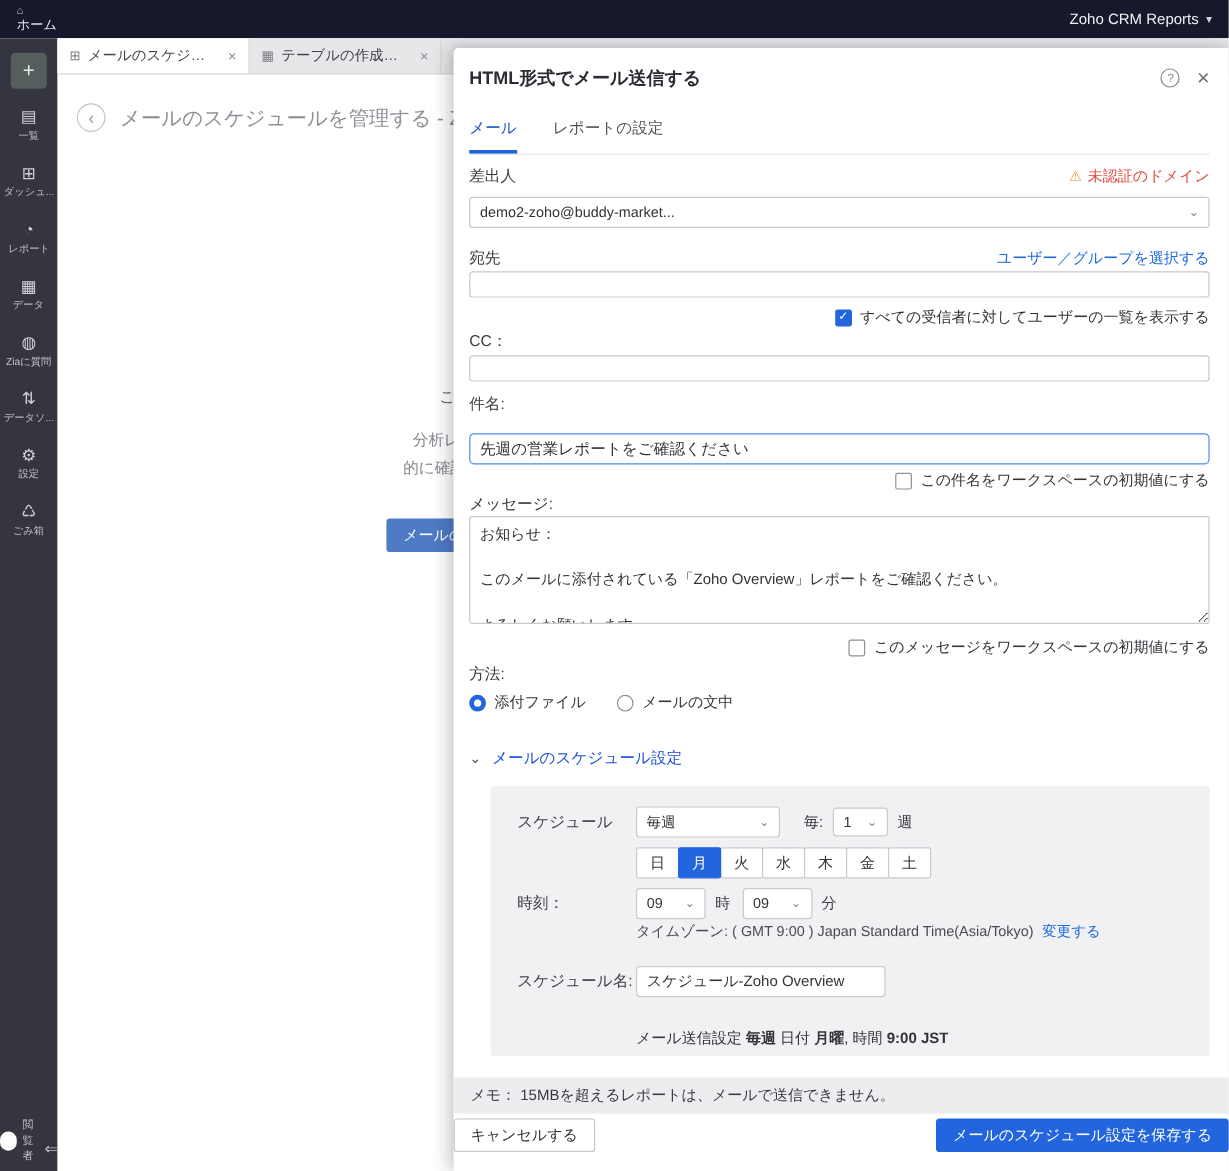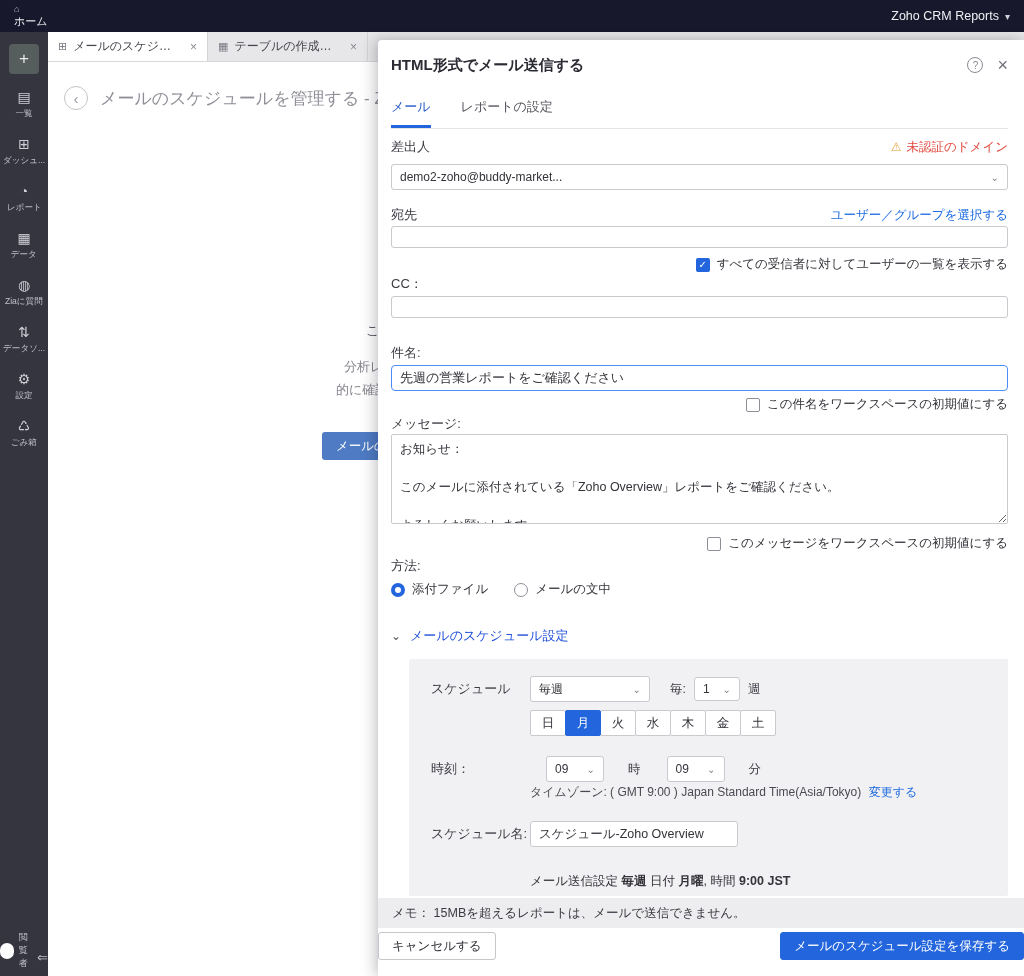--- a/index.html
+++ b/index.html
@@ -80,22 +80,22 @@
   .text-input{width:100%; height:22px; border:1px solid #c9c9ce; border-radius:3px; padding:0 8px;
     font-size:12.5px; color:#33333a; font-family:inherit; outline:none; background:#fff;}
   .to-input{margin-top:2px;}
   .chk-row{display:flex; justify-content:flex-end; align-items:center; gap:7px; margin-top:8px;}
   .chk{width:14px; height:14px; border-radius:2px; flex:0 0 auto; cursor:pointer;}
   .chk.checked{background:var(--accent); color:#fff; font-size:10px; display:flex; align-items:center; justify-content:center;}
   .chk.unchecked{background:#fff; border:1.3px solid #8f8f98;}
   .chk-label{font-size:12.5px; color:#33333a;}
   .cc-label{margin-top:2px;}
   .cc-input{margin-top:3px;}
-  .subject-label{margin-top:26px;}
-  .subject-input{margin-top:3px; height:26px; border:1.6px solid #4b8df8; border-radius:4px; font-size:13px;}
+  .subject-label{margin-top:10px;}
+  .subject-input{margin-top:15px; height:26px; border:1.6px solid #4b8df8; border-radius:4px; font-size:13px;}
   .chk-row.tight{margin-top:5px;}
   .msg-label{margin-top:2px;}
   .msg-area{margin-top:1px; width:100%; height:90px; border:1px solid #c9c9ce; border-radius:2px;
     padding:5px 8px; font-size:12.5px; line-height:19px; color:#33333a; font-family:inherit;
     resize:vertical; overflow:hidden; outline:none;}
   .method-label{margin-top:5px;}
   .radio-row{display:flex; align-items:center; gap:26px; margin-top:6px;}
   .radio-opt{display:flex; align-items:center; gap:7px; cursor:pointer;}
   .radio{width:14px; height:14px; border-radius:50%; flex:0 0 auto;}
   .radio.sel{border:4.5px solid var(--accent); background:#fff;}
@@ -111,21 +111,21 @@
   .sp-indent{margin-left:99px;}
   .freq-select{width:120px;}
   .every-label{margin-left:20px; font-size:12.5px; color:#3c3c44;}
   .mini-select{width:46px; height:24px; margin-left:8px;}
   .unit{margin-left:8px; font-size:12.5px; color:#3c3c44;}
   .days-row{margin-top:8px; display:flex;}
   .day-btn{width:36px; height:26px; background:#fff; border:1px solid #c9c9ce; margin-left:-1px;
     font-size:12.5px; color:#33333a; cursor:pointer; font-family:inherit; border-radius:2px; position:relative;}
   .day-btn:first-child{margin-left:0;}
   .day-btn.active{background:var(--accent); border-color:var(--accent); color:#fff; z-index:1;}
-  .time-row{margin-top:20px;gap:16px;}
+  .time-row{margin-top:8px;}
   .time-select{width:58px; height:26px;}
   .tz-row{margin-top:2px; font-size:12px; color:#4a4a52;}
   .tz-link{margin-left:4px; font-size:12px;}
   .name-row{margin-top:20px;}
   .name-input{width:208px; height:26px;}
   .summary-row{margin-top:26px; font-size:12.5px; color:#33333a;}
   .adv-toggle{margin-top:17px;}
   .note-bar{position:absolute; left:0; right:0; bottom:48px; height:30px; background:#ededef;
     display:flex; align-items:center; padding-left:14px; font-size:12.5px; color:#3a3a42;}
   .modal-footer{position:absolute; left:0; right:0; bottom:16px; display:flex; justify-content:space-between; gap:8px;}

